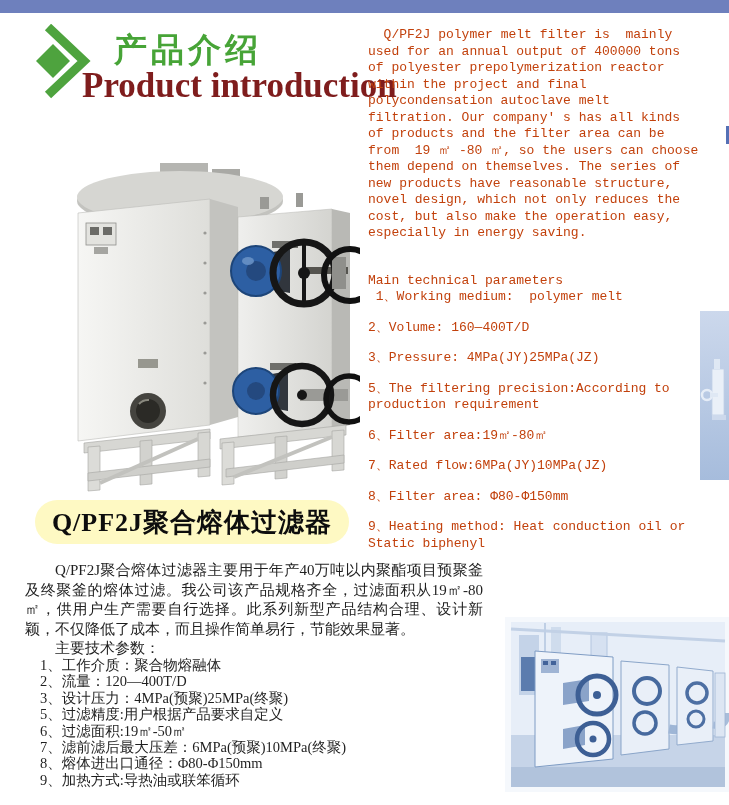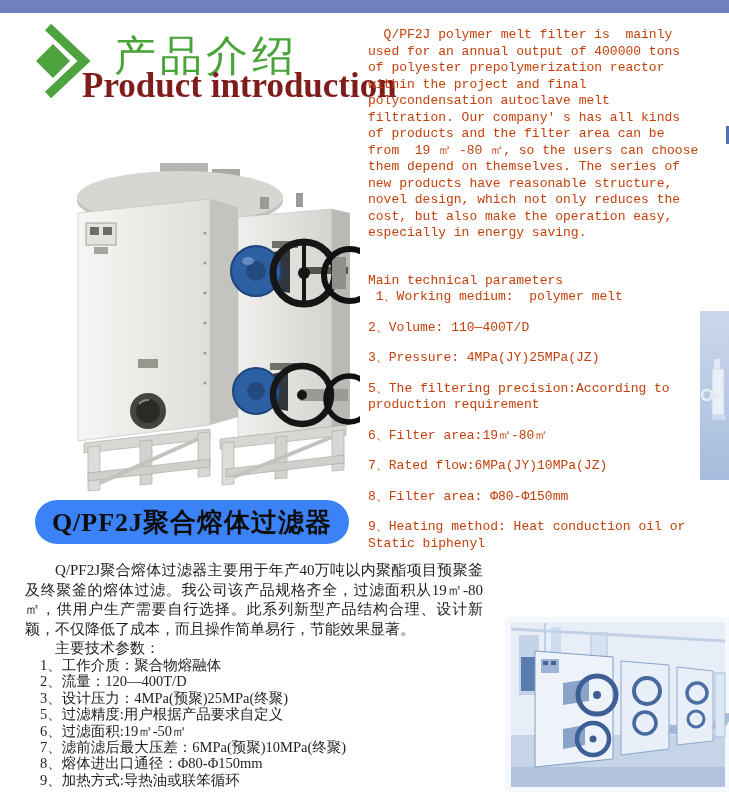--- a/index.html
+++ b/index.html
@@ -8,21 +8,21 @@
     overflow:hidden;font-family:"Liberation Serif","DejaVu Sans",serif;
   }
   
   .topbar{position:absolute;left:0;top:0;width:729px;height:13px;background:#6e80bd;}
   .edge-tick{position:absolute;right:0;top:126px;width:3px;height:18px;background:#5470b5;}
 
   
   .header{position:absolute;left:34px;top:22px;width:330px;height:84px;}
   .logo{position:absolute;left:0;top:2px;}
   .title-zh{
-    position:absolute;left:80px;top:6px;font-size:42px;font-weight:normal;
+    position:absolute;left:80px;top:6px;font-size:33px;font-weight:bold;
     color:#47a437;letter-spacing:4px;font-family:"Liberation Sans","DejaVu Sans",sans-serif;
   }
   .title-en{
     position:absolute;left:48px;top:44px;font-size:35px;font-weight:bold;
     color:#7f1d1d;font-family:"Liberation Serif","DejaVu Serif",serif;letter-spacing:0px;white-space:nowrap;
   }
 
   
   .encol{
     position:absolute;left:368px;top:27px;width:331px;
@@ -32,21 +32,21 @@
   .encol p{margin:0;white-space:pre-wrap;}
   .en-heading{margin-top:31px !important;}
   .en-param{margin-top:14px !important;}
   .en-param.first{margin-top:0 !important;}
 
   
   .machine-photo{position:absolute;left:60px;top:153px;width:300px;height:345px;}
 
   
   .banner{
-    position:absolute;left:35px;top:500px;width:314px;height:44px;background:#3b82f6;
+    position:absolute;left:35px;top:500px;width:314px;height:44px;background:#fef9c3;
     border-radius:22px;display:flex;align-items:center;justify-content:center;
   }
   .banner span{
     font-size:26px;color:#0d0d0d;font-weight:600;letter-spacing:1px;
     font-family:"Liberation Serif","DejaVu Serif",serif;white-space:nowrap;
   }
 
   
   .zhpara{
     position:absolute;left:25px;top:561px;width:458px;color:#1f1f1f;
@@ -83,21 +83,21 @@
       <polygon points="2,37 19,20 36,37 19,54" fill="#4ea33e"></polygon>
     </svg>
     <div class="title-zh">产品介绍</div>
     <div class="title-en">Product introduction</div>
   </div>
 
   <div class="encol">
     <p>  Q/PF2J polymer melt filter is  mainly used for an annual output of 400000 tons of polyester prepolymerization reactor within the project and final polycondensation autoclave melt filtration. Our company' s has all kinds of products and the filter area can be from  19 ㎡ -80 ㎡, so the users can choose them depend on themselves. The series of new products have reasonable structure, novel design, which not only reduces the cost, but also make the operation easy, especially in energy saving.</p>
     <p class="en-heading">Main technical parameters</p>
     <p class="en-param first"> 1、Working medium:  polymer melt</p>
-    <p class="en-param">2、Volume: 110—400T/D</p>
+    <p class="en-param">2、Volume: 160—400T/D</p>
     <p class="en-param">3、Pressure: 4MPa(JY)25MPa(JZ)</p>
     <p class="en-param">5、The filtering precision:According to production requirement</p>
     <p class="en-param">6、Filter area:19㎡-80㎡</p>
     <p class="en-param">7、Rated flow:6MPa(JY)10MPa(JZ)</p>
     <p class="en-param">8、Filter area: Φ80-Φ150mm</p>
     <p class="en-param">9、Heating method: Heat conduction oil or Static biphenyl</p>
   </div>
 
   <svg class="machine-photo" viewBox="0 0 300 345">
     <defs>

